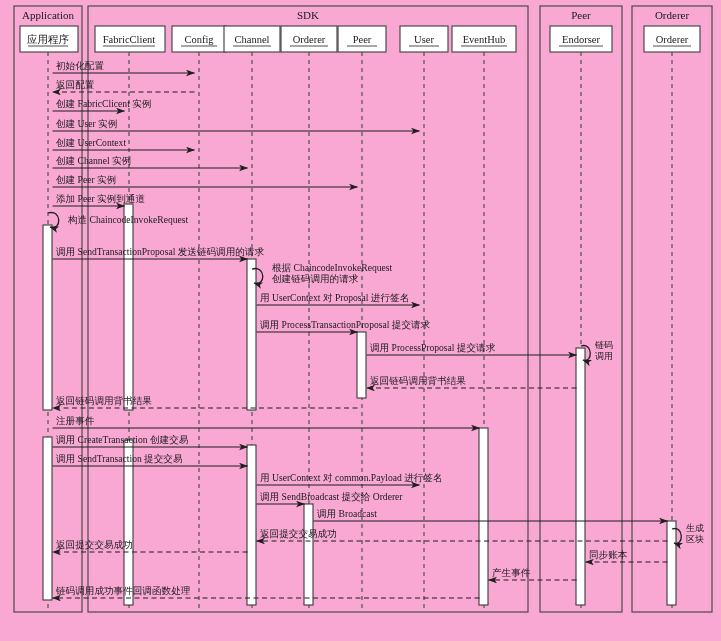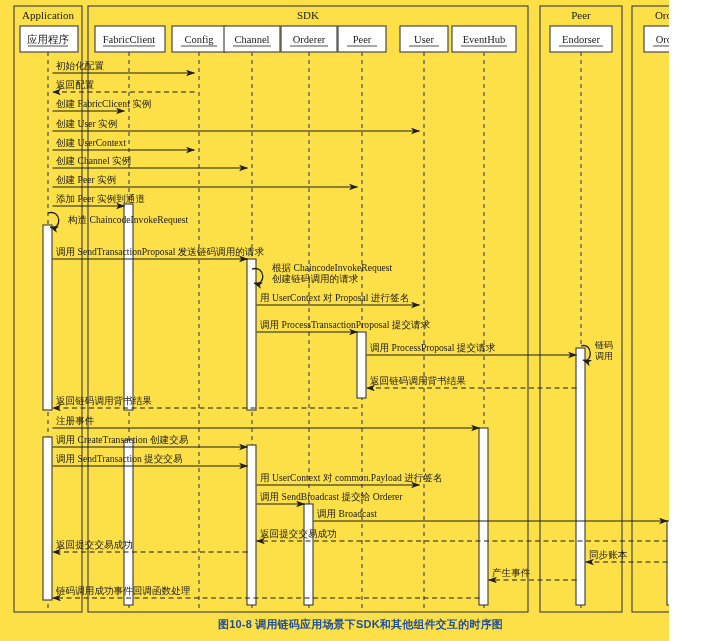--- a/index.html
+++ b/index.html
@@ -1,17 +1,17 @@
 <!DOCTYPE html>
 <html><head>
 <meta charset="utf-8">
 <style>
   html,body{margin:0;padding:0;background:#ffffff;}
   body{font-family:"Liberation Serif","DejaVu Serif",serif;color:#1a1a1a;}
-  #stage{position:relative;width:669px;height:641px;overflow:hidden;background:#fde047;}
+  #stage{position:relative;width:721px;height:641px;overflow:hidden;background:#f9a8d4;}
   svg.layer{position:absolute;left:0;top:0;width:721px;height:641px;}
   .grp-box{fill:none;stroke:#4a4a4a;stroke-width:1.2;}
   .lifebox{fill:#ffffff;stroke:#4a4a4a;stroke-width:1.2;}
   .lifeline{stroke:#5a5a5a;stroke-width:1.3;stroke-dasharray:4 4;fill:none;}
   .act{fill:#ffffff;stroke:#3a3a3a;stroke-width:1.1;}
   .msg{stroke:#1f1f1f;stroke-width:1.2;fill:none;}
   .msg-dash{stroke:#1f1f1f;stroke-width:1.2;fill:none;stroke-dasharray:5 3.5;}
   .selfloop{stroke:#1f1f1f;stroke-width:1.3;fill:none;}
   text{font-family:"Liberation Serif","DejaVu Serif",serif;fill:#1a1a1a;}
   .t-grp{font-size:11px;text-anchor:middle;}
@@ -213,14 +213,13 @@
         <g>
           <line x1="576.5" y1="580" x2="488.5" y2="580" class="msg-dash" marker-end="url(#ah)"></line>
           <text x="492" y="576" class="t-msg">产生事件</text>
         </g>
         <g>
           <line x1="479.5" y1="598" x2="52.5" y2="598" class="msg-dash" marker-end="url(#ah)"></line>
           <text x="56" y="594" class="t-msg">链码调用成功事件回调函数处理</text>
         </g>
       </g>
     </svg>
-  <div class="caption">图10-8 调用链码应用场景下SDK和其他组件交互的时序图</div>
 </div>
 
 </body></html>

